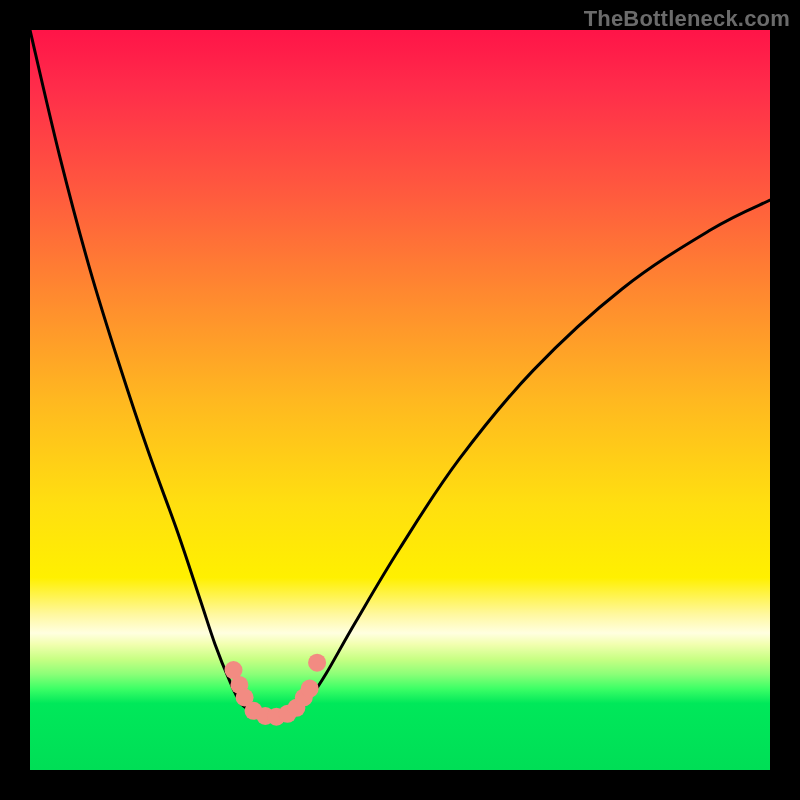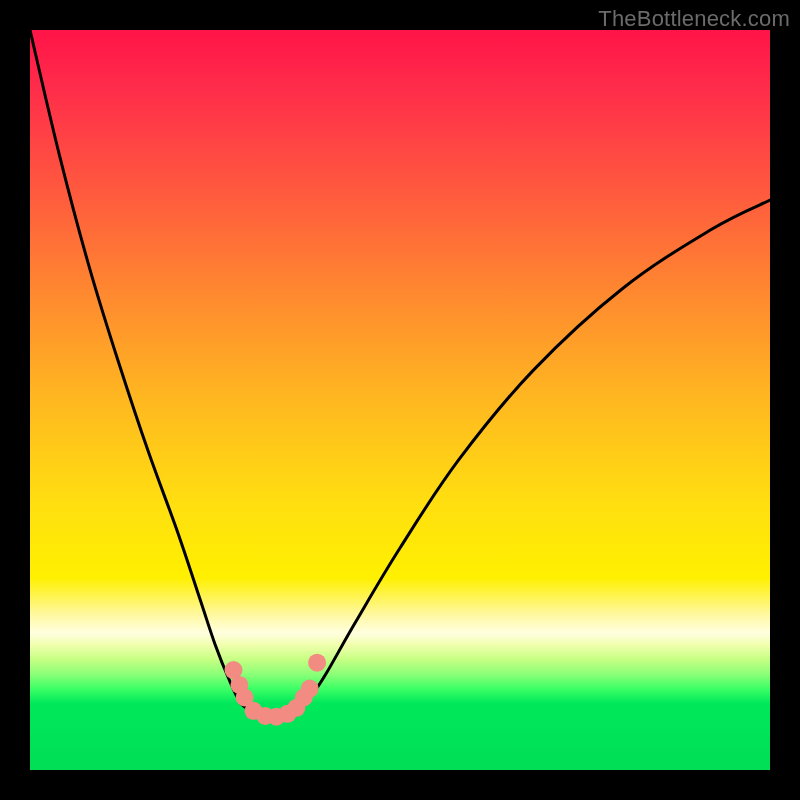--- a/index.html
+++ b/index.html
@@ -42,21 +42,21 @@
       #00e85a 91%,
       #00de56 100%
     );
   }
   .watermark {
     position: absolute;
     top: 6px;
     right: 10px;
     color: #6b6b6b;
     font-size: 22px;
-    font-weight: 400;
+    font-weight: 700;
     letter-spacing: 0.2px;
     user-select: none;
   }
   svg.curves {
     position: absolute;
     left: 0; top: 0;
     width: 740px;
     height: 740px;
   }
 </style>

